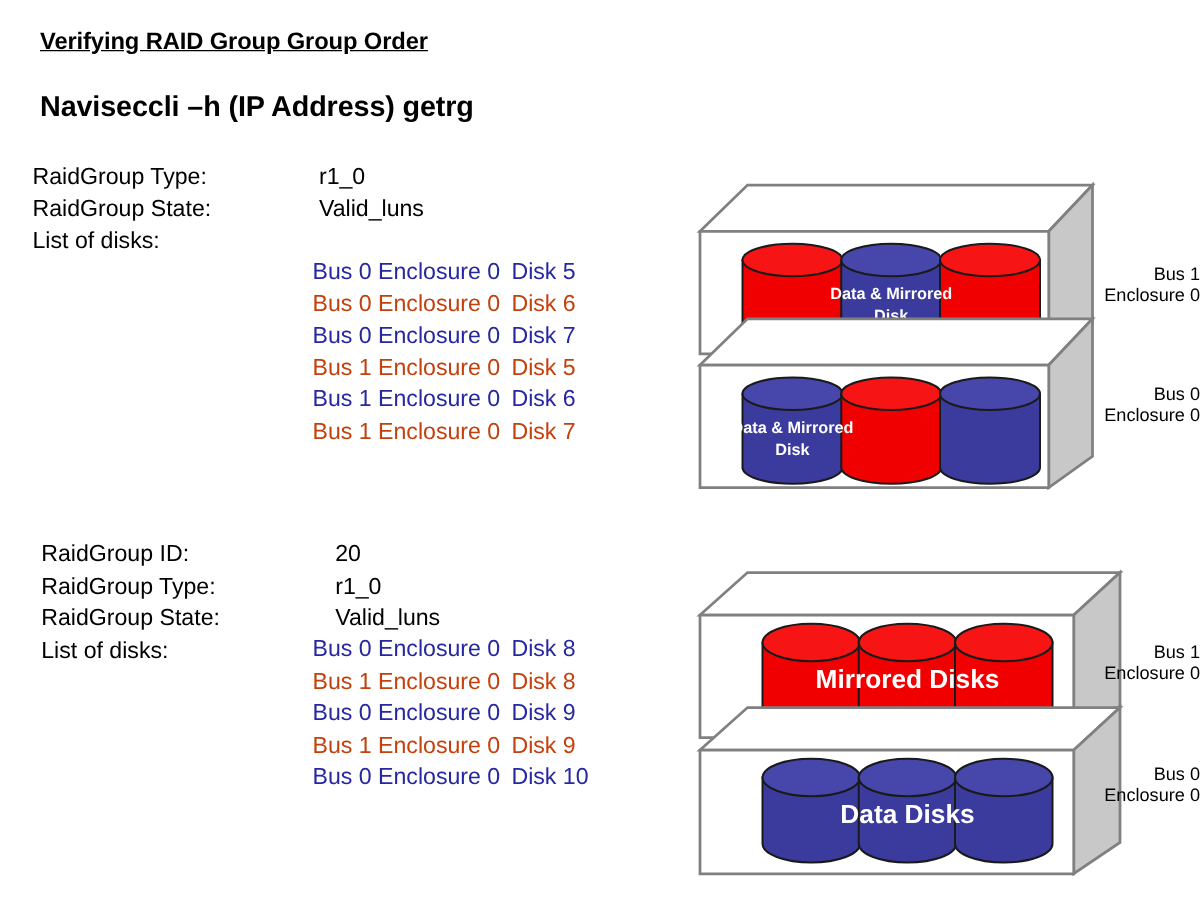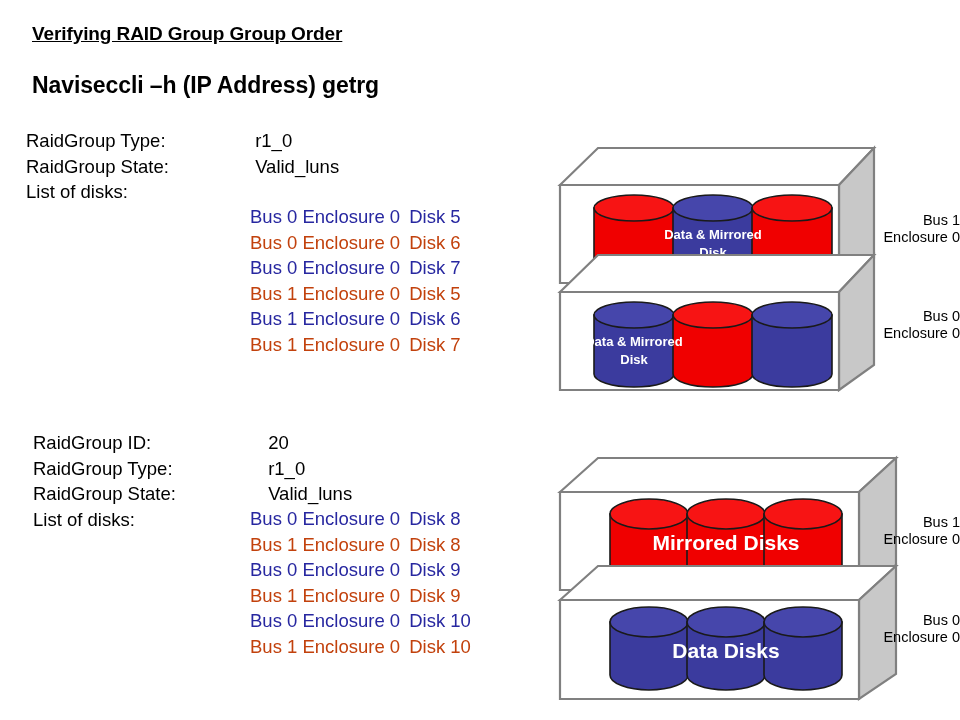--- a/index.html
+++ b/index.html
@@ -157,21 +157,20 @@
     <span class="rg-label">List of disks:</span>
   </div>
 </div>
 
 <div class="disk-list" id="disk-list-2">
     <div class="disk-line c-blue"><span class="d-busenc">Bus 0 Enclosure 0</span><span class="d-disk">Disk 8</span></div>
     <div class="disk-line c-red"><span class="d-busenc">Bus 1 Enclosure 0</span><span class="d-disk">Disk 8</span></div>
     <div class="disk-line c-blue"><span class="d-busenc">Bus 0 Enclosure 0</span><span class="d-disk">Disk 9</span></div>
     <div class="disk-line c-red"><span class="d-busenc">Bus 1 Enclosure 0</span><span class="d-disk">Disk 9</span></div>
     <div class="disk-line c-blue"><span class="d-busenc">Bus 0 Enclosure 0</span><span class="d-disk">Disk 10</span></div>
-    <div class="disk-line c-red"><span class="d-busenc">Bus 1 Enclosure 0</span><span class="d-disk">Disk 10</span></div>
   </div>
 
 <div class="diagram" id="diagram-top">
   <svg width="404" height="262" viewBox="0 0 404 262">
 
     <polygon points="4,45 42,8 318,8 283,45" fill="#ffffff" stroke="#808080" stroke-width="2.2"></polygon>
 
     <polygon points="318,8 318,118 283,143 283,45" fill="#c8c8c8" stroke="#808080" stroke-width="2.2"></polygon>
 
     <polygon points="4,45 283,45 283,143 4,143" fill="#ffffff" stroke="#808080" stroke-width="2.2"></polygon>

